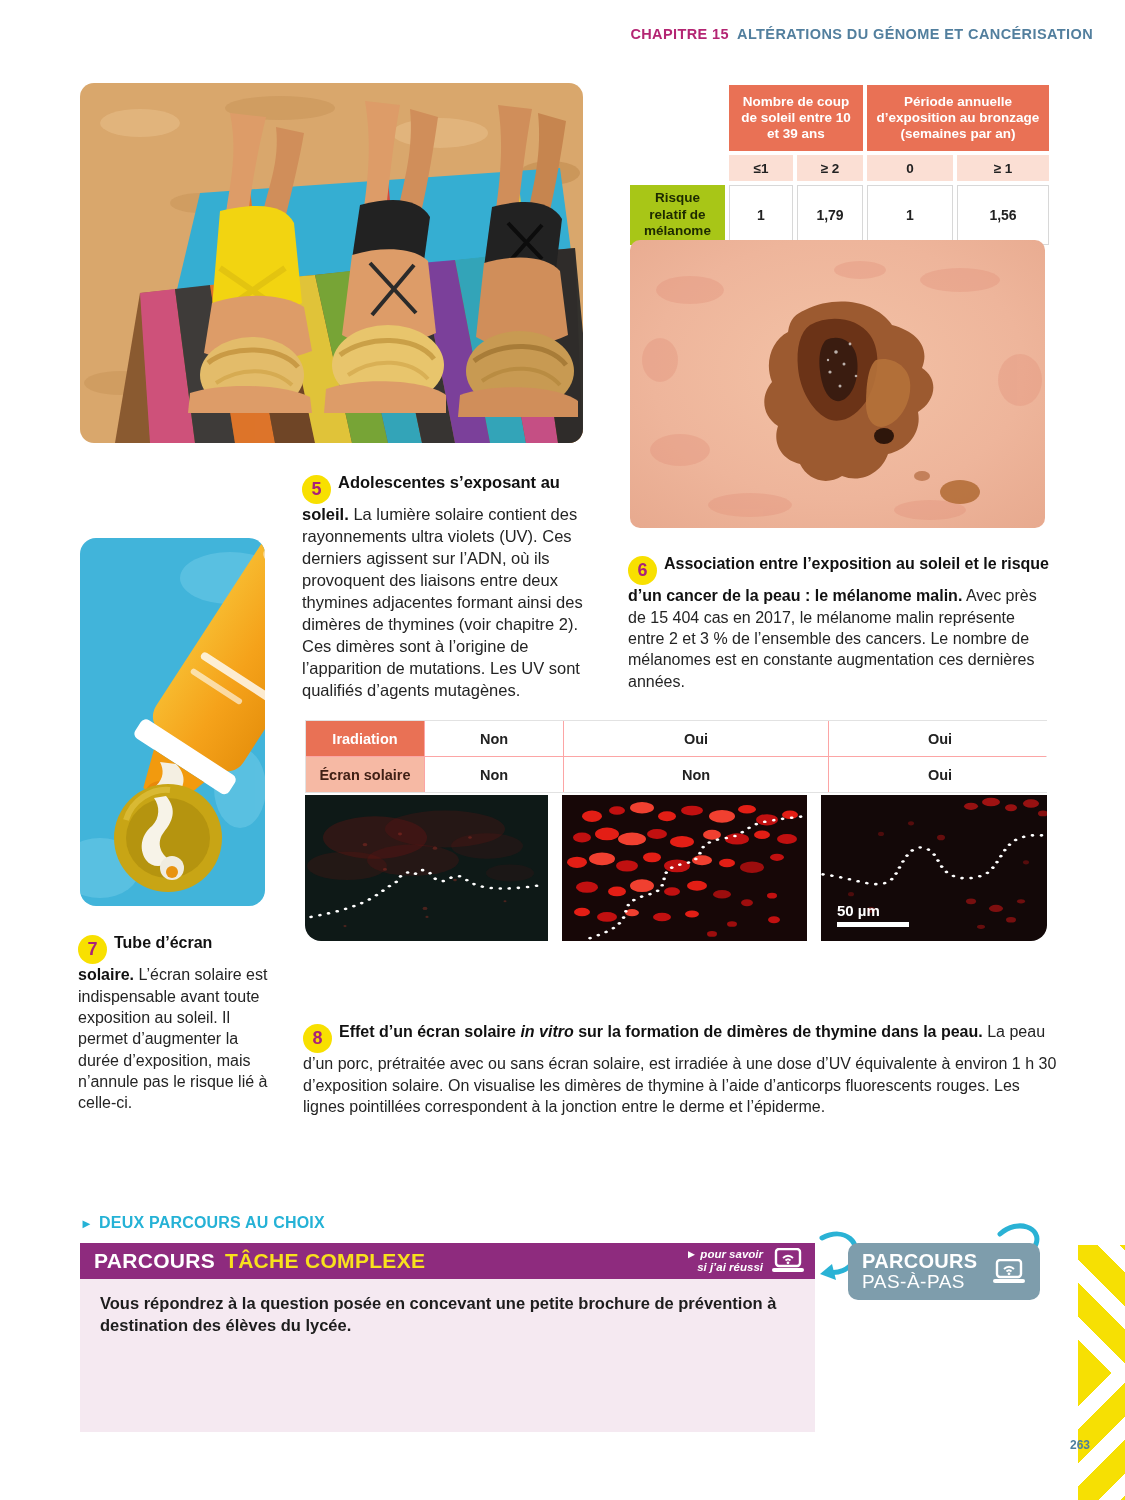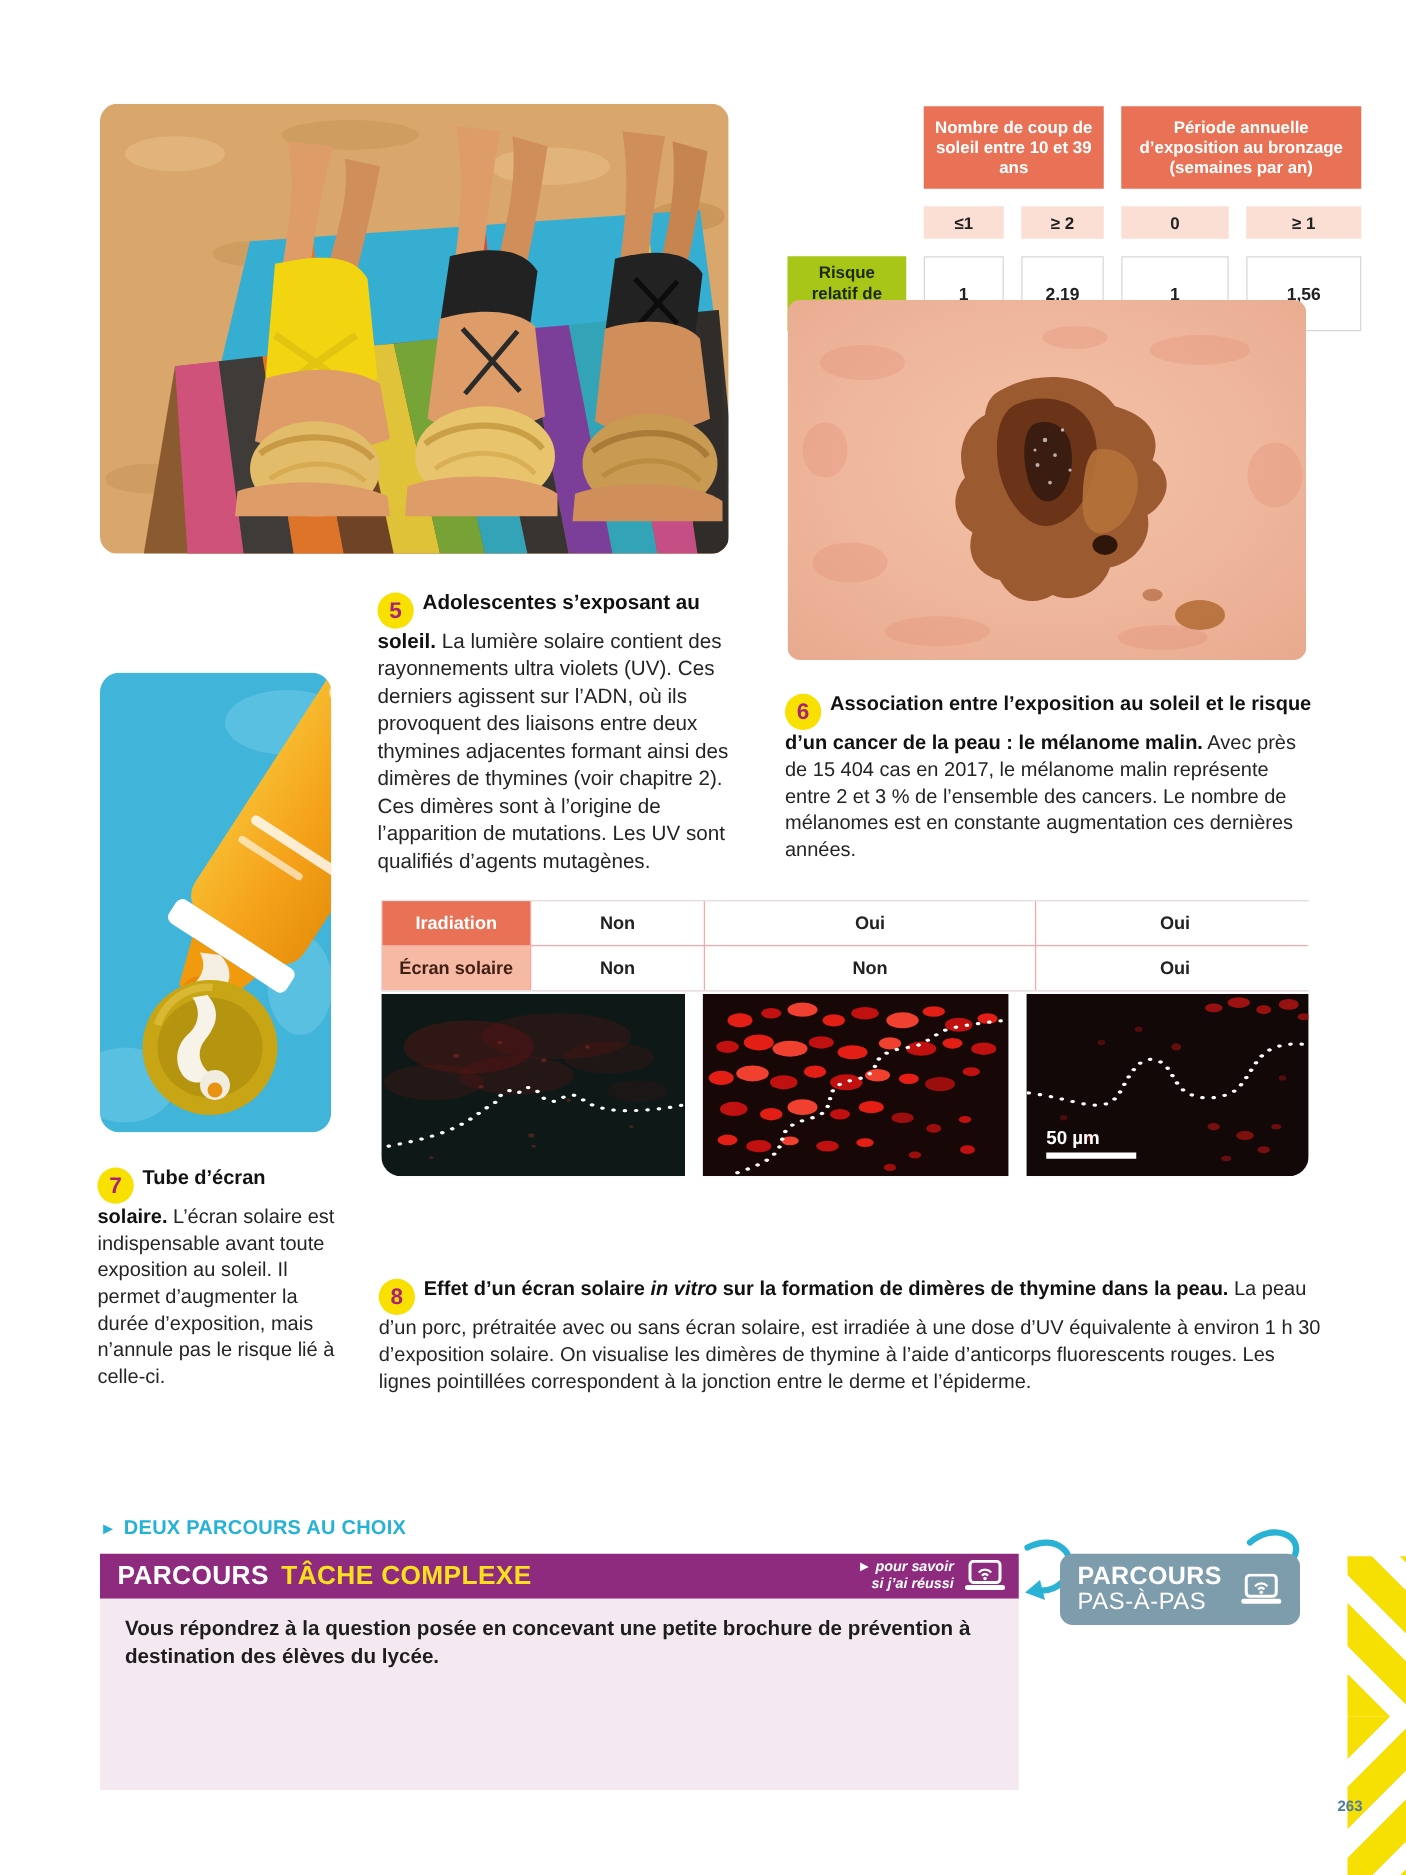--- a/index.html
+++ b/index.html
@@ -15,21 +15,21 @@
 
   
   .photo { position:absolute; overflow:hidden; border-radius:14px; }
   .photo svg { display:block; width:100%; height:100%; }
   .beach   { left:80px;  top:83px;  width:503px; height:360px; }
   .sunscreen { left:80px; top:538px; width:185px; height:368px; border-radius:16px; }
   .melanoma { left:630px; top:240px; width:415px; height:288px; border-radius:10px; }
 
   
   .risk-table { position:absolute; left:630px; top:85px; width:415px; display:grid;
-    grid-template-columns:95px 64px 66px 86px 92px; grid-template-rows:66px 26px 60px; gap:14px;
+    grid-template-columns:95px 64px 66px 86px 92px; grid-template-rows:66px 26px 60px; gap:4px;
     font-size:14px; }
   .risk-table .cell { display:flex; align-items:center; justify-content:center; text-align:center; }
   .rt-head { background:#e97155; color:#fff; font-weight:bold; padding:4px 6px; line-height:1.2; font-size:13.5px; }
   .rt-sub  { background:#fbdfd4; color:#222; font-weight:bold; font-size:13.5px; }
   .rt-label{ background:#a8c617; color:#1d2a00; font-weight:bold; text-align:left; justify-content:flex-start; padding:4px 8px; line-height:1.25; font-size:13.5px; }
   .rt-val  { background:#fff; border:1px solid #d8d8d8; font-weight:bold; color:#222; }
   .g1 { grid-column:2 / span 2; }
   .g2 { grid-column:4 / span 2; }
 
   
@@ -85,20 +85,23 @@
   .stripes-bot { position:absolute; left:1078px; top:1373px; width:47px; height:127px;
     background:repeating-linear-gradient(135deg,#f6e003 0 24px,#ffffff 24px 40px); }
   .pagenum { position:absolute; left:1042px; top:1438px; width:48px; text-align:right;
     color:#4e7e9e; font-weight:bold; font-size:12px; }
 </style>
 </head>
 <body>
 
 <div class="page">
 
+  <div class="header">
+    <span class="chapter">CHAPITRE 15</span><span class="title">ALTÉRATIONS DU GÉNOME ET CANCÉRISATION</span>
+  </div>
 
   <div class="photo beach">
     <svg viewBox="0 0 503 360" preserveAspectRatio="none">
       <rect width="503" height="360" fill="#d9a76c"></rect>
       <g opacity="0.55">
         <ellipse cx="60" cy="40" rx="40" ry="14" fill="#e8bf8a"></ellipse>
           <ellipse cx="200" cy="25" rx="55" ry="12" fill="#c8955a"></ellipse>
         <ellipse cx="360" cy="50" rx="48" ry="15" fill="#e8bf8a"></ellipse>
           <ellipse cx="470" cy="90" rx="30" ry="12" fill="#c08a4e"></ellipse>
         <ellipse cx="40" cy="300" rx="36" ry="12" fill="#c8955a"></ellipse>
@@ -173,21 +176,21 @@
     <div class="cell"></div>
     <div class="cell rt-head g1">Nombre de coup de soleil entre 10 et 39 ans</div>
     <div class="cell rt-head g2">Période annuelle d’exposition au bronzage (semaines par an)</div>
     <div class="cell"></div>
     <div class="cell rt-sub">≤1</div>
     <div class="cell rt-sub">≥ 2</div>
     <div class="cell rt-sub">0</div>
     <div class="cell rt-sub">≥ 1</div>
     <div class="cell rt-label">Risque relatif de mélanome</div>
     <div class="cell rt-val">1</div>
-    <div class="cell rt-val">2,19</div>
+    <div class="cell rt-val">1,79</div>
     <div class="cell rt-val">1</div>
     <div class="cell rt-val">1,56</div>
   </div>
 
   <div class="photo melanoma">
     <svg viewBox="0 0 415 288" preserveAspectRatio="none">
       <defs>
         <radialGradient id="skin" cx="50%" cy="45%" r="75%">
           <stop offset="0%" stop-color="#f3c2a6"></stop>
             <stop offset="60%" stop-color="#eeb59b"></stop>

